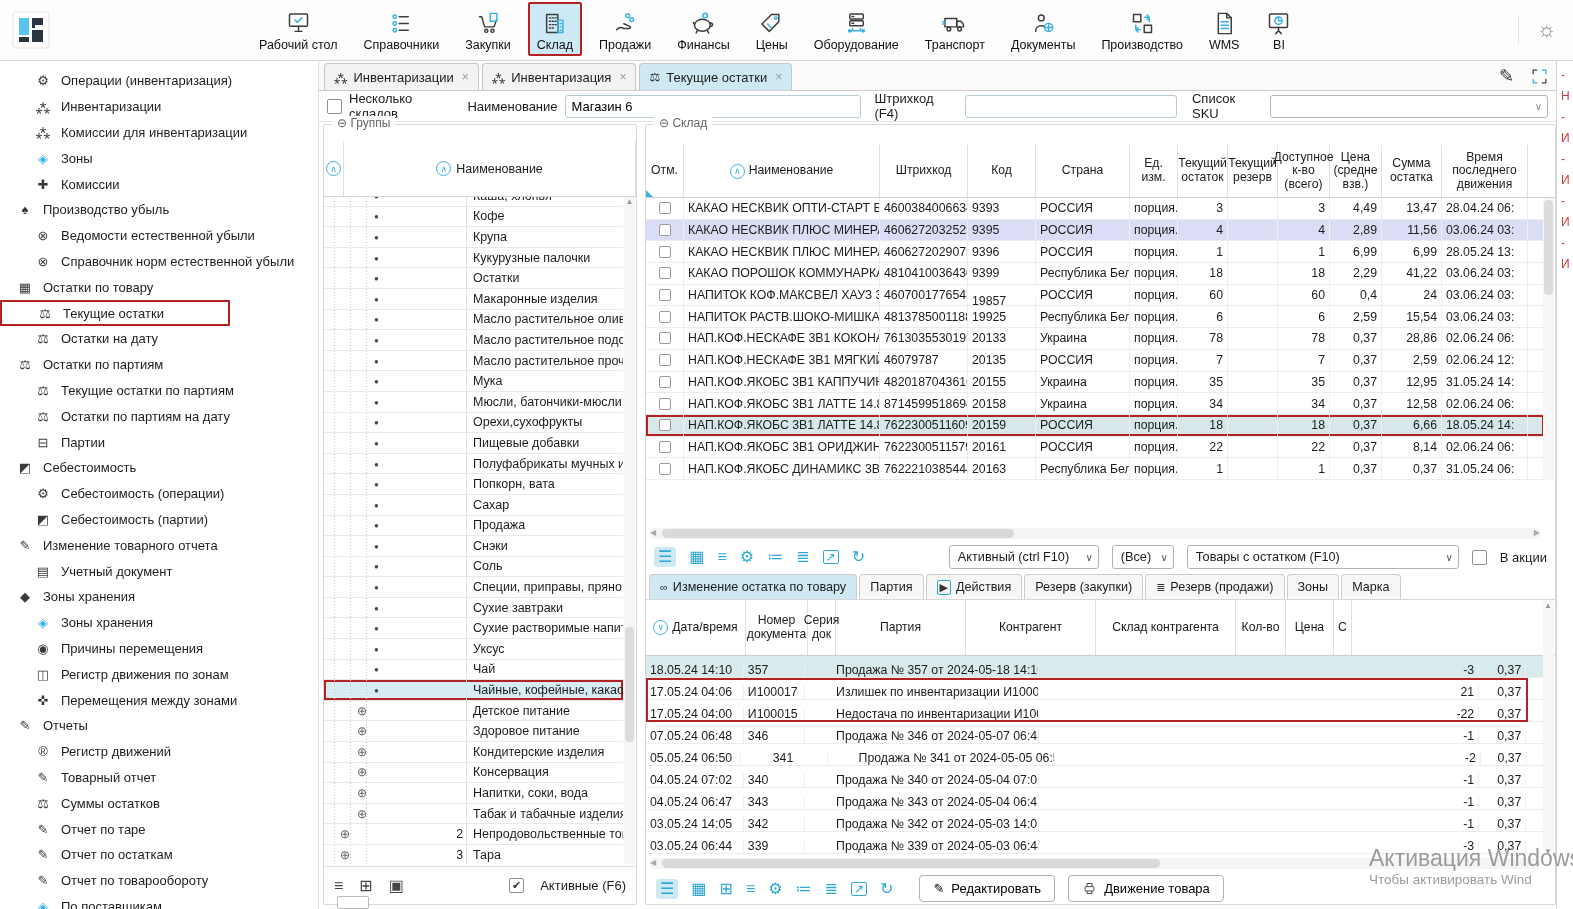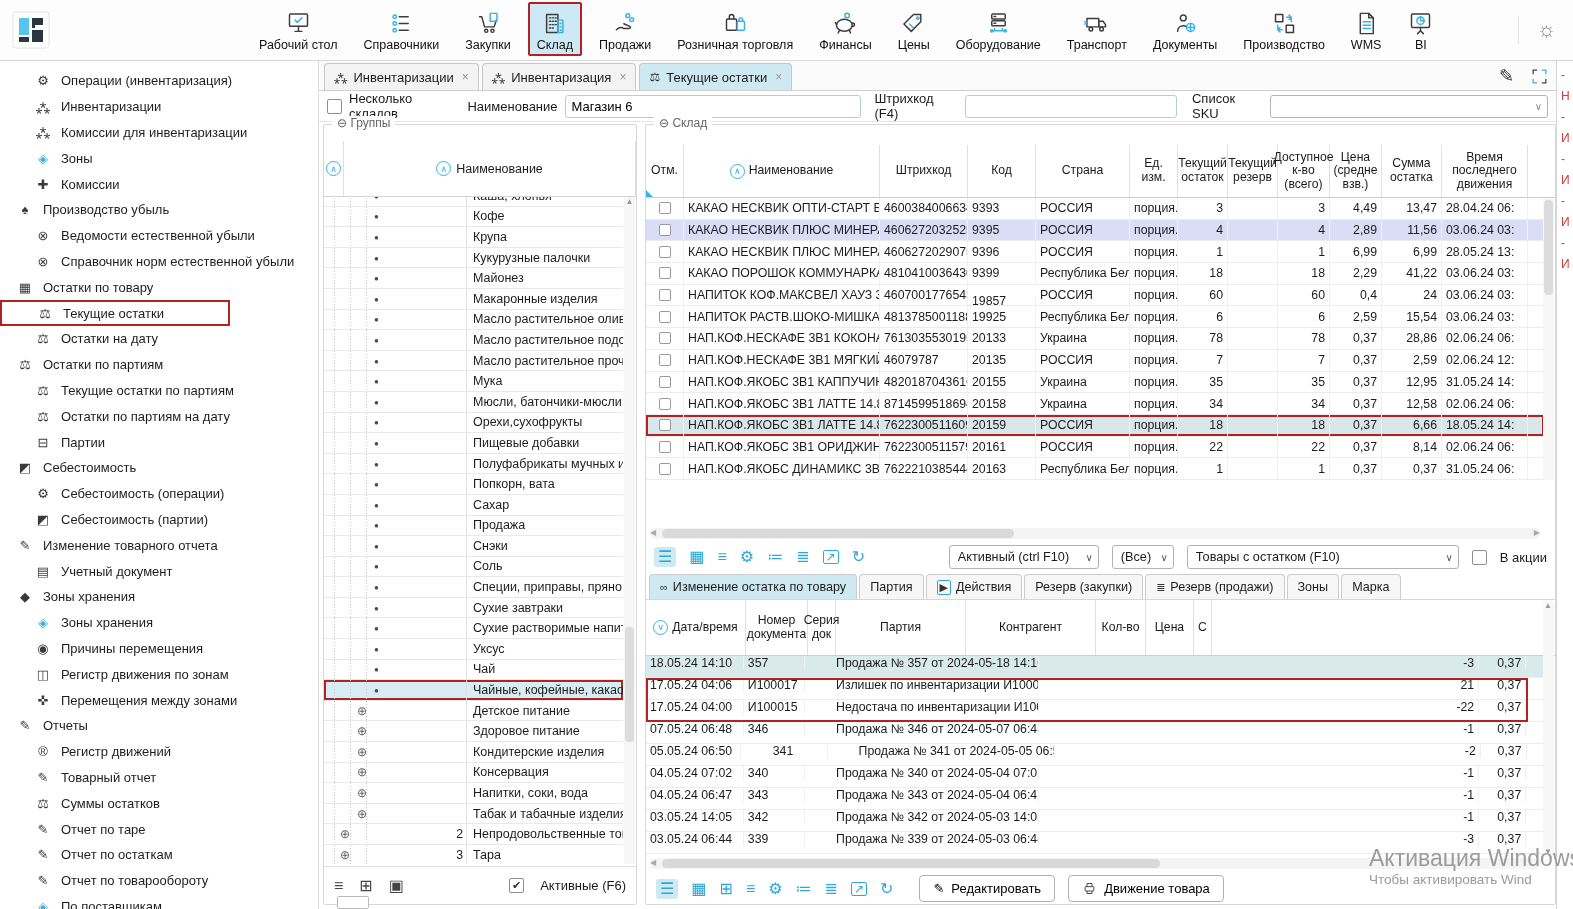--- a/index.html
+++ b/index.html
@@ -97,21 +97,21 @@
 .select{height:24px;border:1px solid #b3b3b3;border-radius:3px;background:#fff;position:relative;display:flex;align-items:center;padding:0 20px 0 8px;font-size:12.7px;white-space:nowrap;}
 .select .chev{position:absolute;right:5px;color:#555;font-size:10px;}
 .dtabs{position:absolute;left:0;top:448px;width:909px;height:27px;display:flex;align-items:flex-end;padding-left:3px;border-bottom:1px solid #d7d7d7;}
 .dtab{display:flex;align-items:center;gap:5px;height:25px;padding:0 10px;border:1px solid #cccccc;border-bottom:none;border-radius:4px 4px 0 0;margin-right:2px;background:#f7f7f7;font-size:12.6px;white-space:nowrap;cursor:pointer;}
 .dtab.active{background:#cfe9f3;}
 .dtab .di{font-size:11px;color:#333;}
 
 .mhead{position:absolute;left:0;top:475px;width:909px;height:56px;display:flex;border-bottom:1px solid #cfcfcf;background:#fff;}
 .mhead .hc{display:flex;align-items:center;justify-content:center;gap:4px;font-size:12.2px;line-height:1.12;border-right:1px solid #e0e0e0;text-align:center;padding:1px 2px;white-space:normal;}
 .mrows{position:absolute;left:0;top:531px;width:898px;height:200px;overflow:hidden;}
-.mrow{display:flex;height:22px;border-bottom:1px solid #ececec;font-size:12.3px;align-items:flex-start;}
+.mrow{display:flex;height:22px;border-bottom:1px solid #ececec;font-size:12.3px;align-items:flex-end;}
 .mrow .c{display:flex;align-items:center;padding:0 4px;border-right:1px solid #f0f0f0;overflow:hidden;white-space:nowrap;}
 .mrow .c.r{justify-content:flex-end;}
 .mrow.hl{background:#d9eaec;}
 .red-group{position:absolute;left:0;top:22px;height:44px;right:16px;border:2px solid #b22222;pointer-events:none;}
 .mv-scroll{position:absolute;right:1px;top:476px;width:11px;height:255px;background:#f7f7f7;}
 .mv-scroll .arr{position:absolute;left:0;width:10px;font-size:8px;color:#999;text-align:center;}
 
 .sfoot{position:absolute;left:0;top:747px;width:909px;height:33px;display:flex;align-items:center;gap:13px;padding:0 10px;}
 .btn{display:inline-flex;align-items:center;gap:7px;height:27px;padding:0 13px;border:1px solid #b0b0b0;border-radius:4px;background:#fff;font-size:13px;cursor:pointer;white-space:nowrap;}
 .btn svg{width:15px;height:15px;stroke:#333;fill:none;stroke-width:1.4;}
@@ -190,31 +190,20 @@
             <path d="M4 17.5c2.5-2.5 4.5-2.5 6.5-1h4.5c1.3 0 2-1.3.8-2l-5.3-2.3"></path>
             <circle class="c" cx="14" cy="5" r="1.7"></circle>
             <circle class="c" cx="17.5" cy="8.5" r="1.7"></circle>
           </svg>
         </span>
         <span class="lb">Продажи</span>
       </div>
       <div class="nav-item">
         <span class="ic">
           <svg viewBox="0 0 24 24">
-            <rect x="4" y="8" width="9" height="10" rx="1"></rect>
-            <path d="M6.5 8V6a2 2 0 014 0v2"></path>
-            <rect class="c" x="13.5" y="10" width="6.5" height="8" rx="1"></rect>
-            <path class="c" d="M15 10V8.7a1.7 1.7 0 013.4 0V10"></path>
-          </svg>
-        </span>
-        <span class="lb">Розничная торговля</span>
-      </div>
-      <div class="nav-item">
-        <span class="ic">
-          <svg viewBox="0 0 24 24">
             <ellipse cx="11" cy="13.5" rx="7" ry="5.3"></ellipse>
             <path d="M18 11.5c1.2 0 2 .6 2 1.5s-.8 1.5-2 1.5M6.5 18.3L5.5 20.5M15.5 18.3l1 2.2M4.3 12.5c-1 0-1.3-.8-1.3-1.5"></path>
             <circle class="c" cx="13.5" cy="4.8" r="2"></circle>
           </svg>
         </span>
         <span class="lb">Финансы</span>
       </div>
       <div class="nav-item">
         <span class="ic">
           <svg viewBox="0 0 24 24">
@@ -516,21 +505,21 @@
             <span class="g bullet" style="left: 50px;">●</span>
           </div>
           <div class="num-cell"></div>
           <div class="name-cell">Кукурузные палочки</div>
         </div>
         <div class="tree-row">
           <div class="tree-cell">
             <span class="g bullet" style="left: 50px;">●</span>
           </div>
           <div class="num-cell"></div>
-          <div class="name-cell">Майонез</div>
+          <div class="name-cell">Остатки</div>
         </div>
         <div class="tree-row">
           <div class="tree-cell">
             <span class="g bullet" style="left: 50px;">●</span>
           </div>
           <div class="num-cell"></div>
           <div class="name-cell">Макаронные изделия</div>
         </div>
         <div class="tree-row">
           <div class="tree-cell">
@@ -1058,20 +1047,23 @@
           <span>Номер документа</span>
         </div>
         <div class="hc" style="width: 28px;">
           <span>Серия док</span>
         </div>
         <div class="hc" style="width: 130px;">
           <span>Партия</span>
         </div>
         <div class="hc" style="width: 130px;">
           <span>Контрагент</span>
+        </div>
+        <div class="hc" style="width: 140px;">
+          <span>Склад контрагента</span>
         </div>
         <div class="hc" style="width: 50px;">
           <span>Кол-во</span>
         </div>
         <div class="hc" style="width: 48px;">
           <span>Цена</span>
         </div>
         <div class="hc" style="width: 18px;">
           <span>С</span>
         </div>

